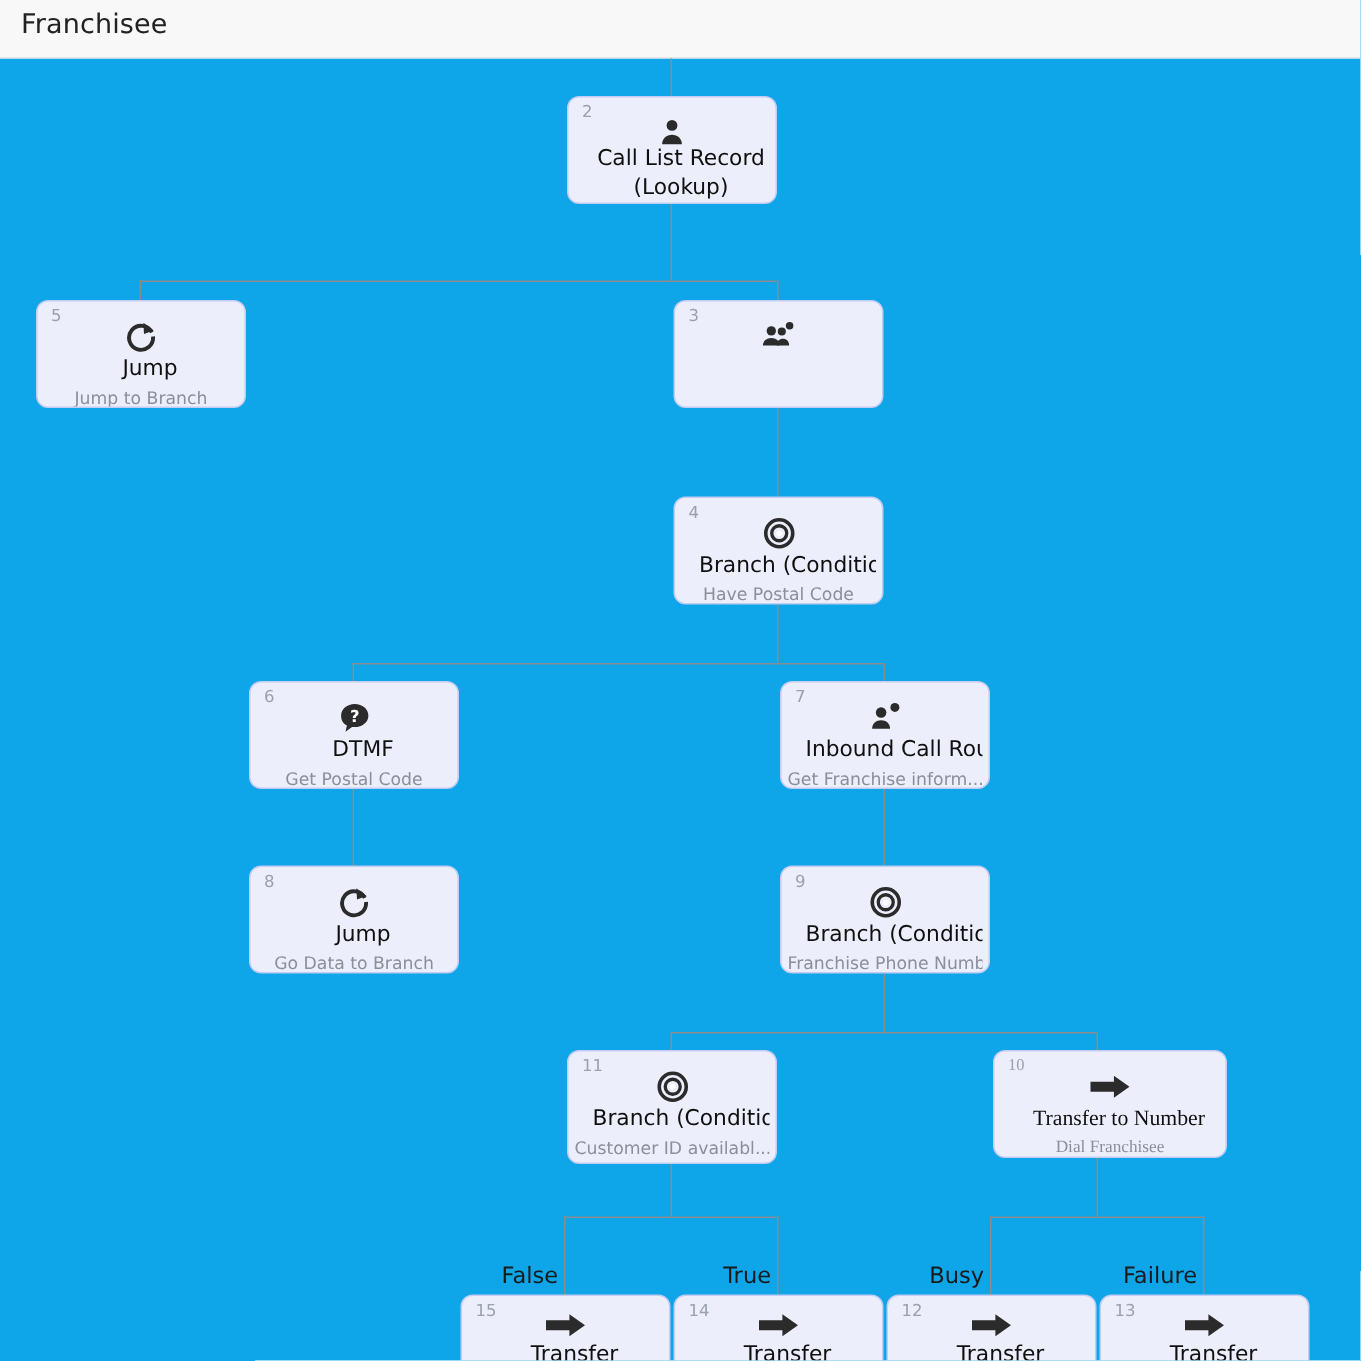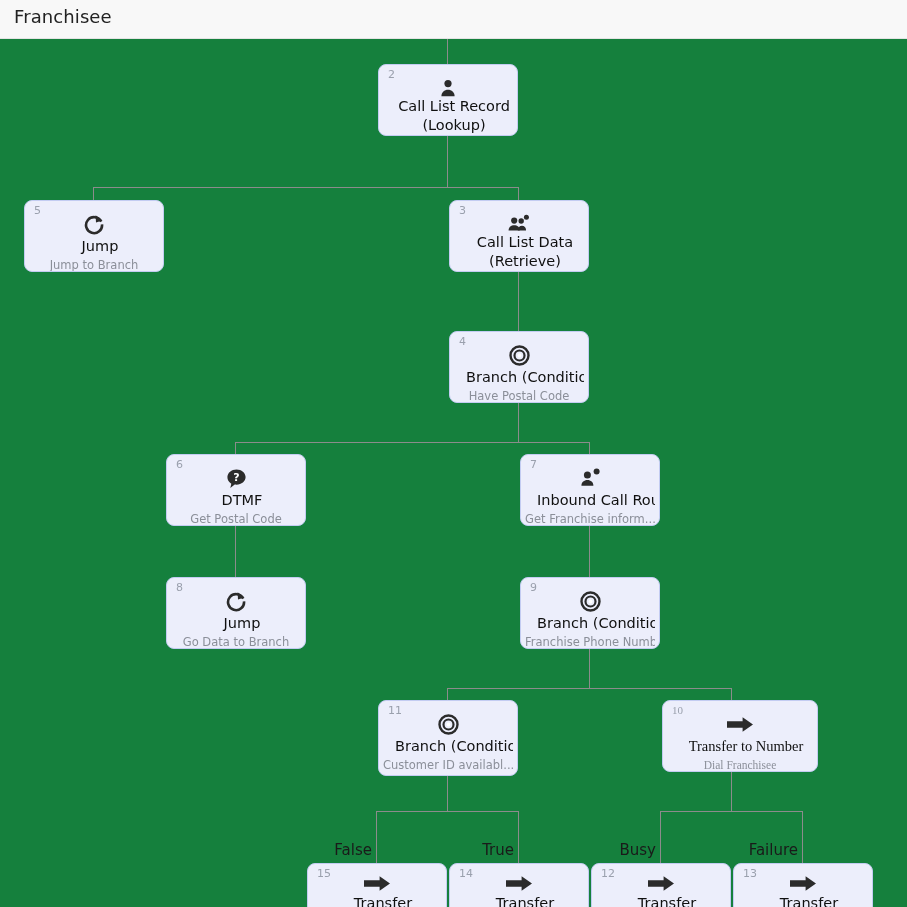--- a/index.html
+++ b/index.html
@@ -6,21 +6,21 @@
   html, body {
     margin: 0;
     padding: 0;
     background: #ffffff;
     font-family: "DejaVu Sans", "Liberation Sans", sans-serif;
   }
   #canvas {
     position: relative;
     width: 907px;
     height: 907px;
-    background: #15803d;
+    background: #0ea5e9;
     overflow: hidden;
   }
 
   
   #header {
     position: absolute;
     left: 0; top: 0;
     width: 907px;
     height: 39px;
     background: #f8f8f8;
@@ -212,24 +212,20 @@
       <div class="node-num">3</div>
       <div class="node-icon">
         <svg width="24" height="20" viewBox="0 0 24 20" fill="#2b2b2b">
           <circle cx="7.2" cy="6.6" r="3.1"></circle>
           <circle cx="14.2" cy="7.0" r="2.7"></circle>
           <path d="M1.6 16.4c0-3.2 2.5-5.1 5.6-5.1s5.6 1.9 5.6 5.1z"></path>
           <path d="M10.8 16.4c0-2.9 1.8-4.6 4.2-4.6 2.3 0 4.1 1.7 4.1 4.6z"></path>
           <circle cx="19.4" cy="3.2" r="2.5"></circle>
         </svg>
       </div>
-      <div class="node-title two-line">
-        <span>Call List Data</span><br>
-        <span>(Retrieve)</span>
-      </div>
     </div>
 
     <div class="node" style="left:449px; top:292px; width:140px; height:72px;">
       <div class="node-num">4</div>
       <div class="node-icon">
         <svg width="21" height="21" viewBox="0 0 21 21">
           <circle cx="10.5" cy="10.5" r="9" fill="none" stroke="#2b2b2b" stroke-width="2.4"></circle>
           <circle cx="10.5" cy="10.5" r="5" fill="none" stroke="#2b2b2b" stroke-width="2.2"></circle>
           <circle cx="10.5" cy="10.5" r="1.9" fill="#ffffff"></circle>
         </svg>

